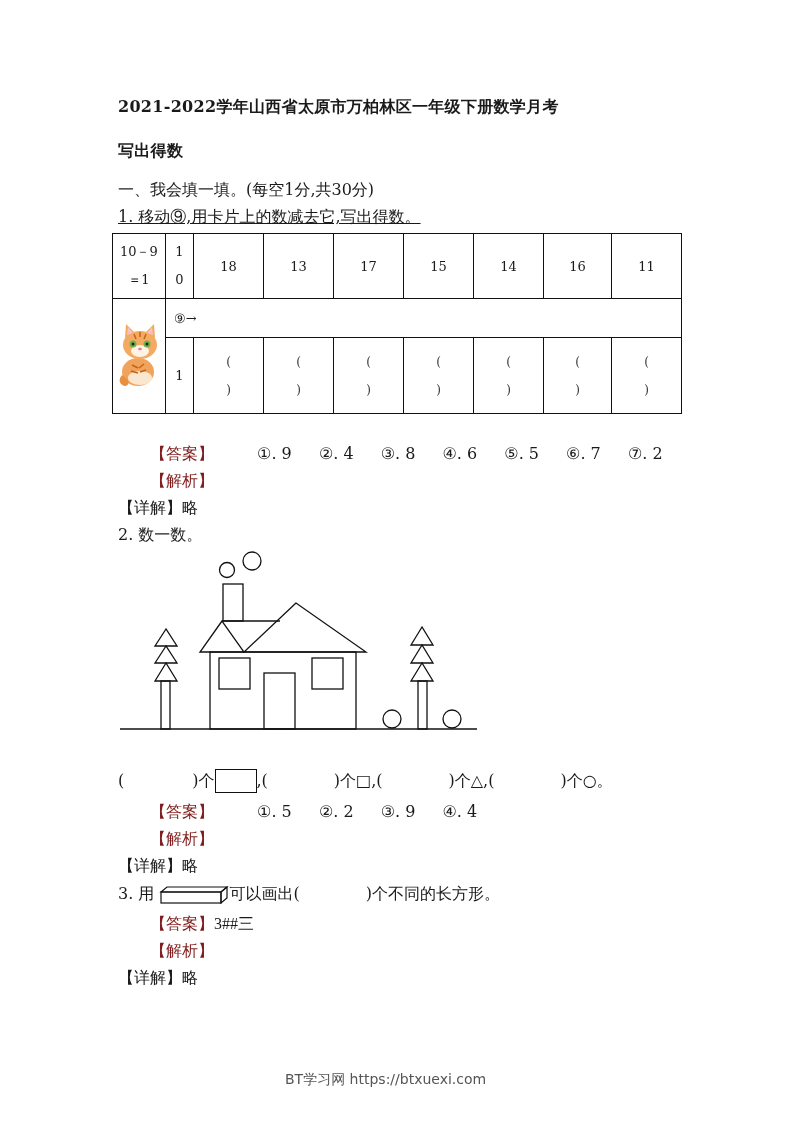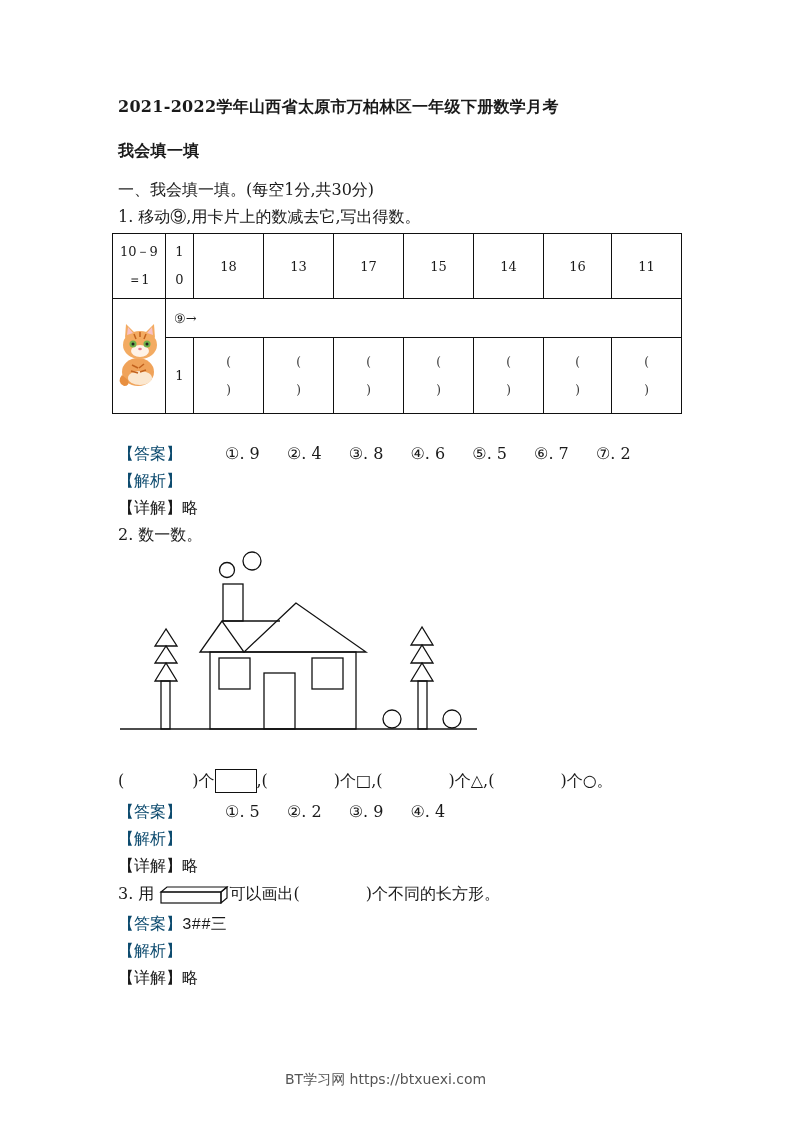--- a/index.html
+++ b/index.html
@@ -1,36 +1,36 @@
 <!DOCTYPE html>
 <html><head>
 <meta charset="utf-8">
 <style>
   html, body { margin: 0; padding: 0; background: #ffffff; }
   body { width: 793px; height: 1122px; position: relative; overflow: hidden;
          font-family: "DejaVu Serif", "Liberation Serif", serif; color: #1a1a1a; }
   .abs { position: absolute; white-space: nowrap; }
   .title { font-size: 16px; font-weight: bold; letter-spacing: 0.3px; }
   .txt { font-size: 16px; }
-  .blue { color: #0c4a6e; }
+  .blue { color: #7f1d1d; margin-left: 32px; }
   table.grid { position: absolute; left: 112px; top: 233px; border-collapse: collapse; }
   table.grid td { border: 1.3px solid #111; text-align: center; font-size: 13px; padding: 0; }
   .stack { display: flex; flex-direction: column; align-items: center; justify-content: center; line-height: 28px; }
   .paren { color: #333; font-size: 12px; }
   .footer { font-family: "DejaVu Sans", "Liberation Sans", sans-serif; font-size: 14px; color: #555; }
   .ans-item { display: inline-block; margin-right: 22px; }
 </style>
 </head>
 <body>
 
 <div class="abs title" style="left:118px; top:97px;">2021-2022学年山西省太原市万柏林区一年级下册数学月考</div>
-<div class="abs title" style="left:118px; top:141px;">我会填一填</div>
+<div class="abs title" style="left:118px; top:141px;">写出得数</div>
 
 <div class="abs txt" style="left:118px; top:180px;">一、我会填一填。(每空1分,共30分)</div>
-<div class="abs txt" style="left:118px; top:207px;">1. 移动⑨,用卡片上的数减去它,写出得数。</div>
+<div class="abs txt" style="left:118px; top:207px;text-decoration:underline;">1. 移动⑨,用卡片上的数减去它,写出得数。</div>
 
 <table class="grid">
   <tbody>
       <tr style="height:65px;">
     <td style="width:52px;">
       <div class="stack">
         <span>10－9</span>
         <span>＝1</span>
       </div>
     </td>
@@ -187,20 +187,20 @@
   <span>3. 用</span>
   <svg width="70" height="18" viewBox="0 0 70 18" style="vertical-align:middle;">
     <g fill="none" stroke="#111" stroke-width="1.2">
       <polygon points="2,6 8,1 68,1 62,6"></polygon>
       <rect x="2" y="6" width="60" height="11"></rect>
       <polygon points="62,6 68,1 68,12 62,17"></polygon>
     </g>
   </svg><span>可以画出(</span><span style="display:inline-block; width:66px;"></span><span>)个不同的长方形。</span>
 </div>
 <div class="abs txt" style="left:118px; top:914px;">
-  <span class="blue">【答案】</span><span style="font-family:Liberation Mono, monospace;">3##三</span>
+  <span class="blue">【答案】</span><span style="font-family:Liberation Serif, serif;">3##三</span>
 </div>
 <div class="abs txt blue" style="left:118px; top:941px;">【解析】</div>
 <div class="abs txt" style="left:118px; top:968px;">
   <span>【详解】</span><span>略</span>
 </div>
 
 <div class="abs footer" style="left:285px; top:1071px;">BT学习网 https://btxuexi.com</div>
 
 </body></html>

